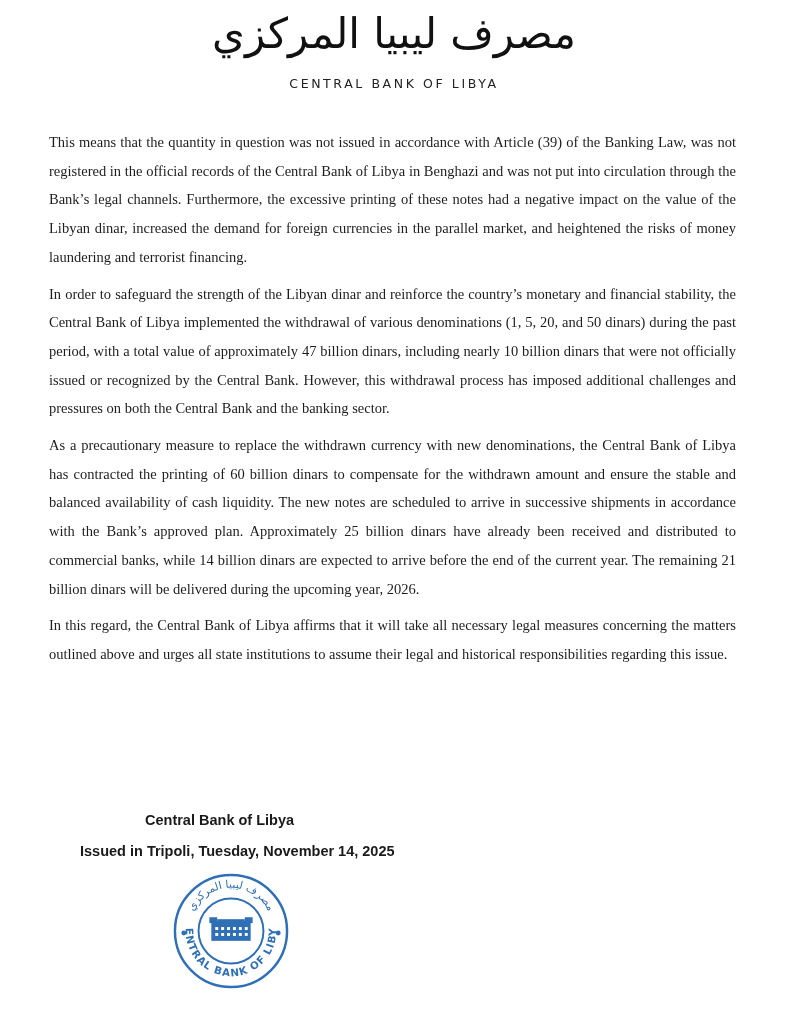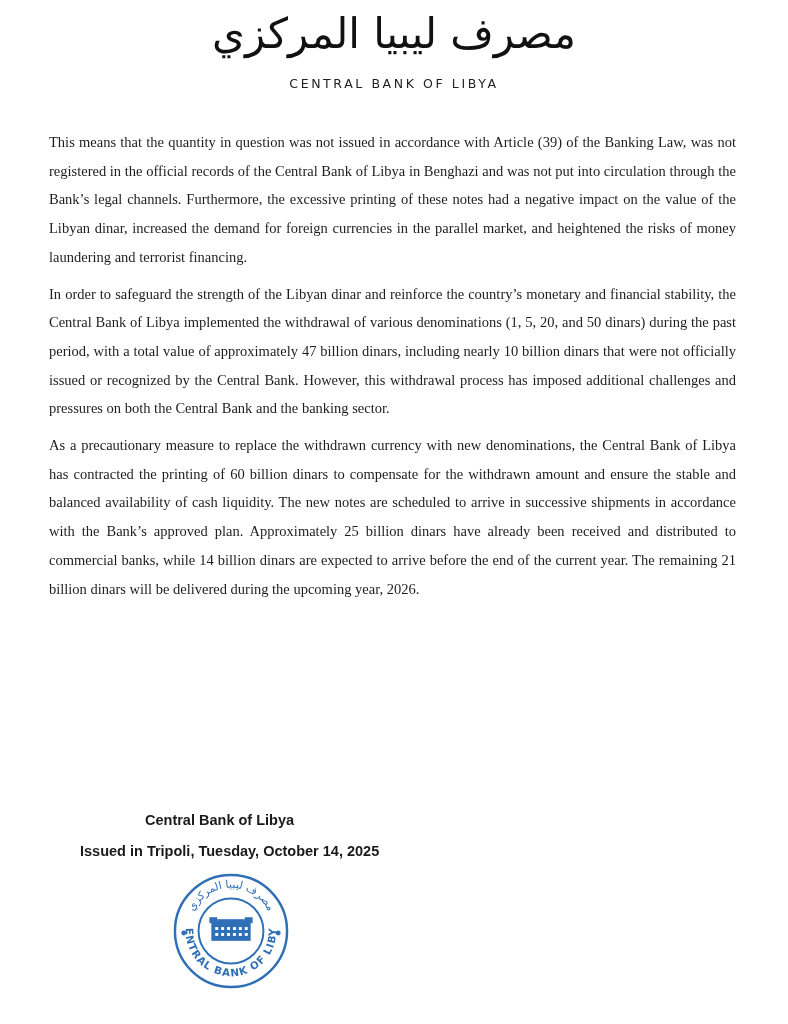--- a/index.html
+++ b/index.html
@@ -19,24 +19,25 @@
 
 <div class="header">
   <div class="arabic-title">مصرف ليبيا المركزي</div>
   <div class="english-title">CENTRAL BANK OF LIBYA</div>
 </div>
 
 <div class="body-text">
   <p class="para">This means that the quantity in question was not issued in accordance with Article (39) of the Banking Law, was not registered in the official records of the Central Bank of Libya in Benghazi and was not put into circulation through the Bank’s legal channels. Furthermore, the excessive printing of these notes had a negative impact on the value of the Libyan dinar, increased the demand for foreign currencies in the parallel market, and heightened the risks of money laundering and terrorist financing.</p>
   <p class="para">In order to safeguard the strength of the Libyan dinar and reinforce the country’s monetary and financial stability, the Central Bank of Libya implemented the withdrawal of various denominations (1, 5, 20, and 50 dinars) during the past period, with a total value of approximately 47 billion dinars, including nearly 10 billion dinars that were not officially issued or recognized by the Central Bank. However, this withdrawal process has imposed additional challenges and pressures on both the Central Bank and the banking sector.</p>
   <p class="para">As a precautionary measure to replace the withdrawn currency with new denominations, the Central Bank of Libya has contracted the printing of 60 billion dinars to compensate for the withdrawn amount and ensure the stable and balanced availability of cash liquidity. The new notes are scheduled to arrive in successive shipments in accordance with the Bank’s approved plan. Approximately 25 billion dinars have already been received and distributed to commercial banks, while 14 billion dinars are expected to arrive before the end of the current year. The remaining 21 billion dinars will be delivered during the upcoming year, 2026.</p>
+  <p class="para">In this regard, the Central Bank of Libya affirms that it will take all necessary legal measures concerning the matters outlined above and urges all state institutions to assume their legal and historical responsibilities regarding this issue.</p>
 </div>
 
 <div class="sig sig-name">Central Bank of Libya</div>
-<div class="sig sig-date">Issued in Tripoli, Tuesday, October 14, 2025</div>
+<div class="sig sig-date">Issued in Tripoli, Tuesday, November 14, 2025</div>
 
 <svg class="seal" viewBox="0 0 120 120">
   <defs>
     <path id="seal-bottom-arc" d="M 14 60 A 46 46 0 0 0 106 60"></path>
     <path id="seal-top-arc" d="M 18 58 A 42 42 0 0 1 102 58"></path>
   </defs>
   <circle cx="60" cy="60" r="57" fill="none" stroke="#2f6fb5" stroke-width="2.5"></circle>
   <circle cx="60" cy="60" r="33" fill="none" stroke="#2f6fb5" stroke-width="2"></circle>
   <circle cx="12" cy="62" r="2.5" fill="#2f6fb5"></circle>
   <circle cx="108" cy="62" r="2.5" fill="#2f6fb5"></circle>

